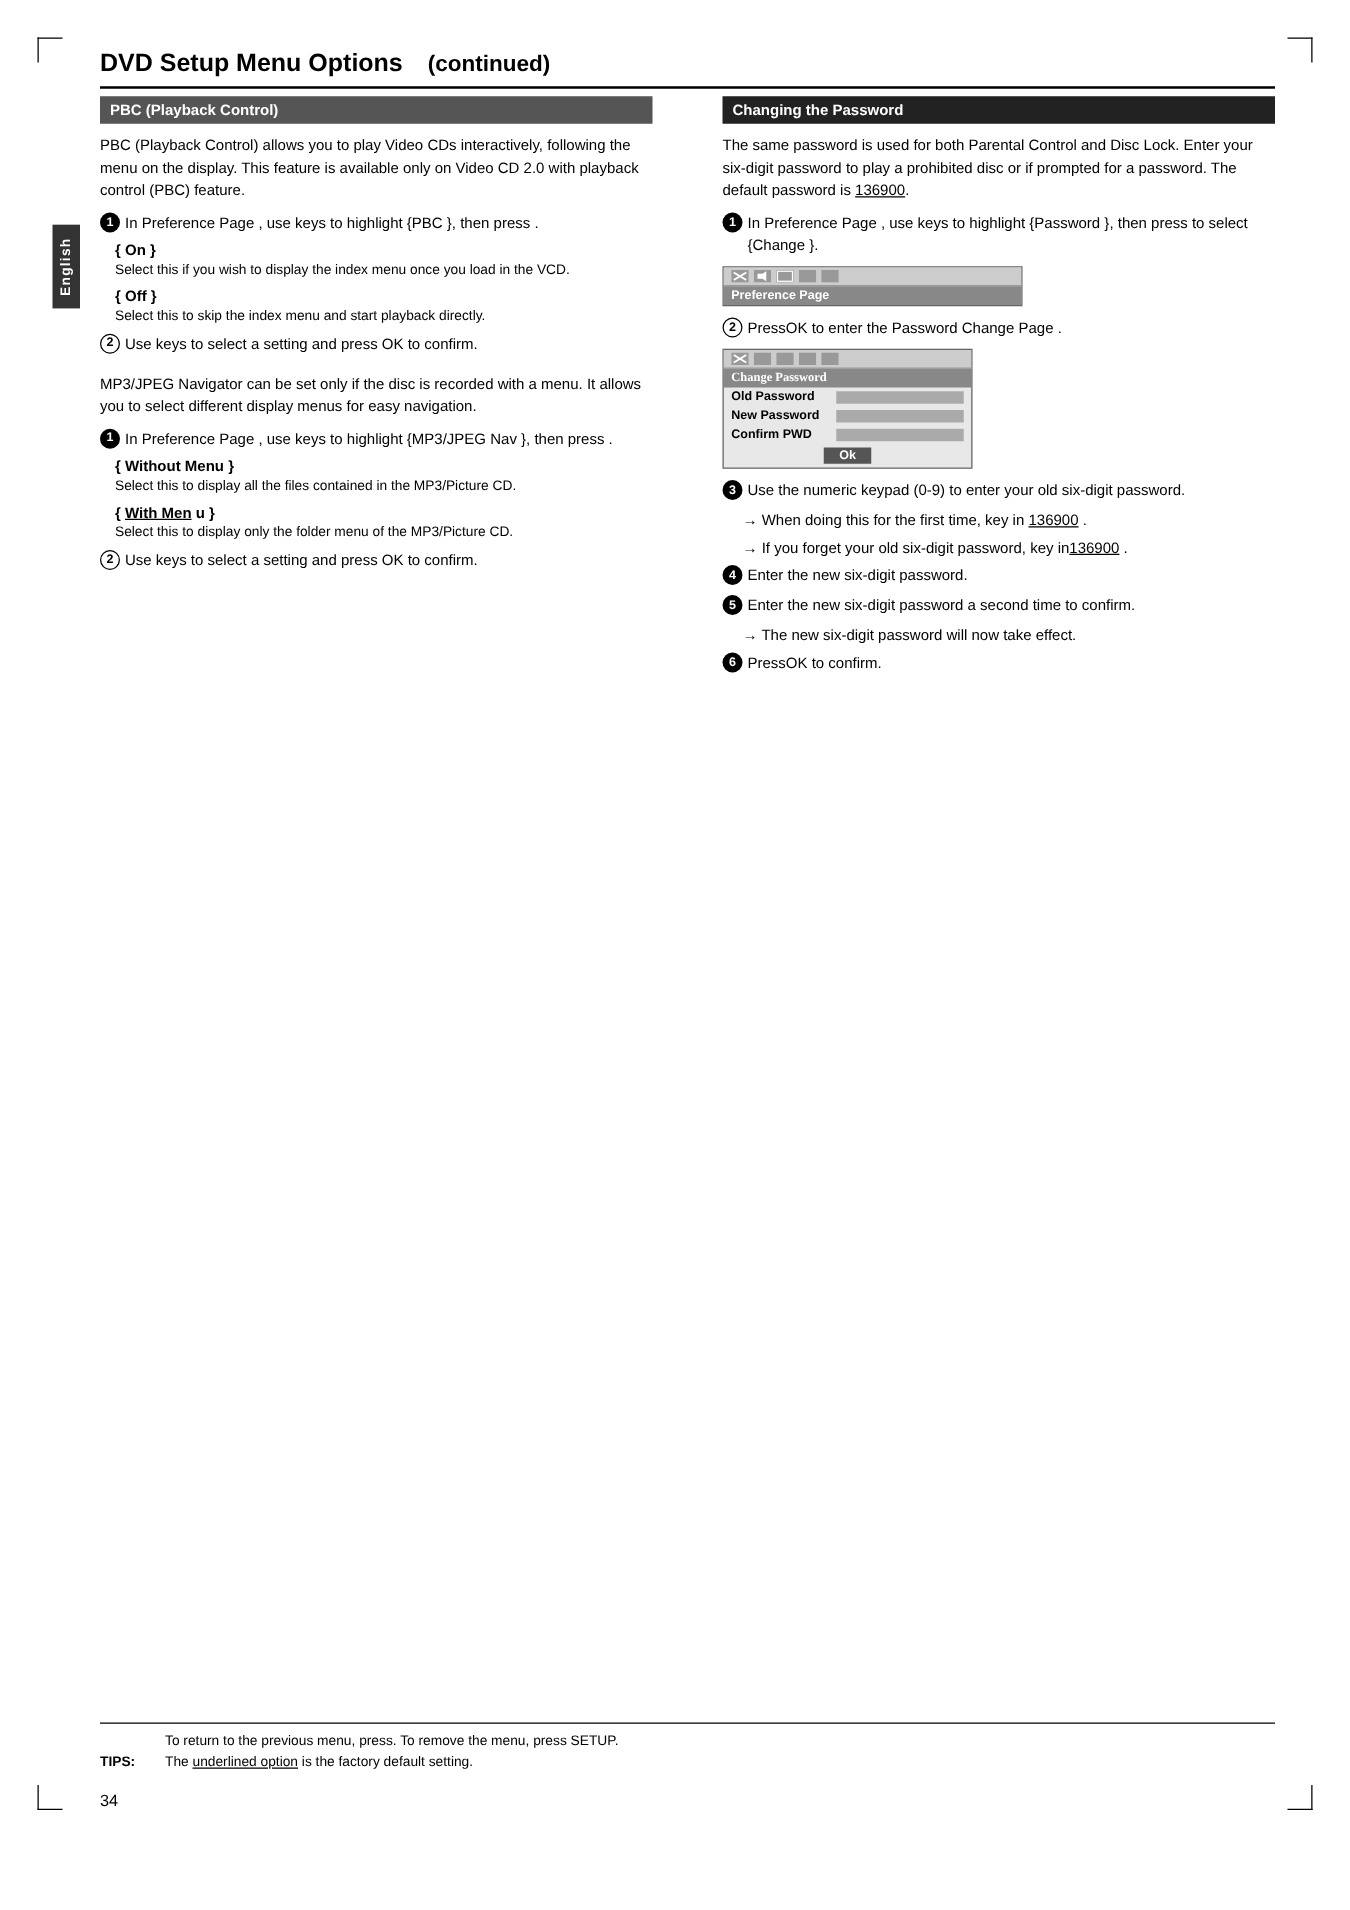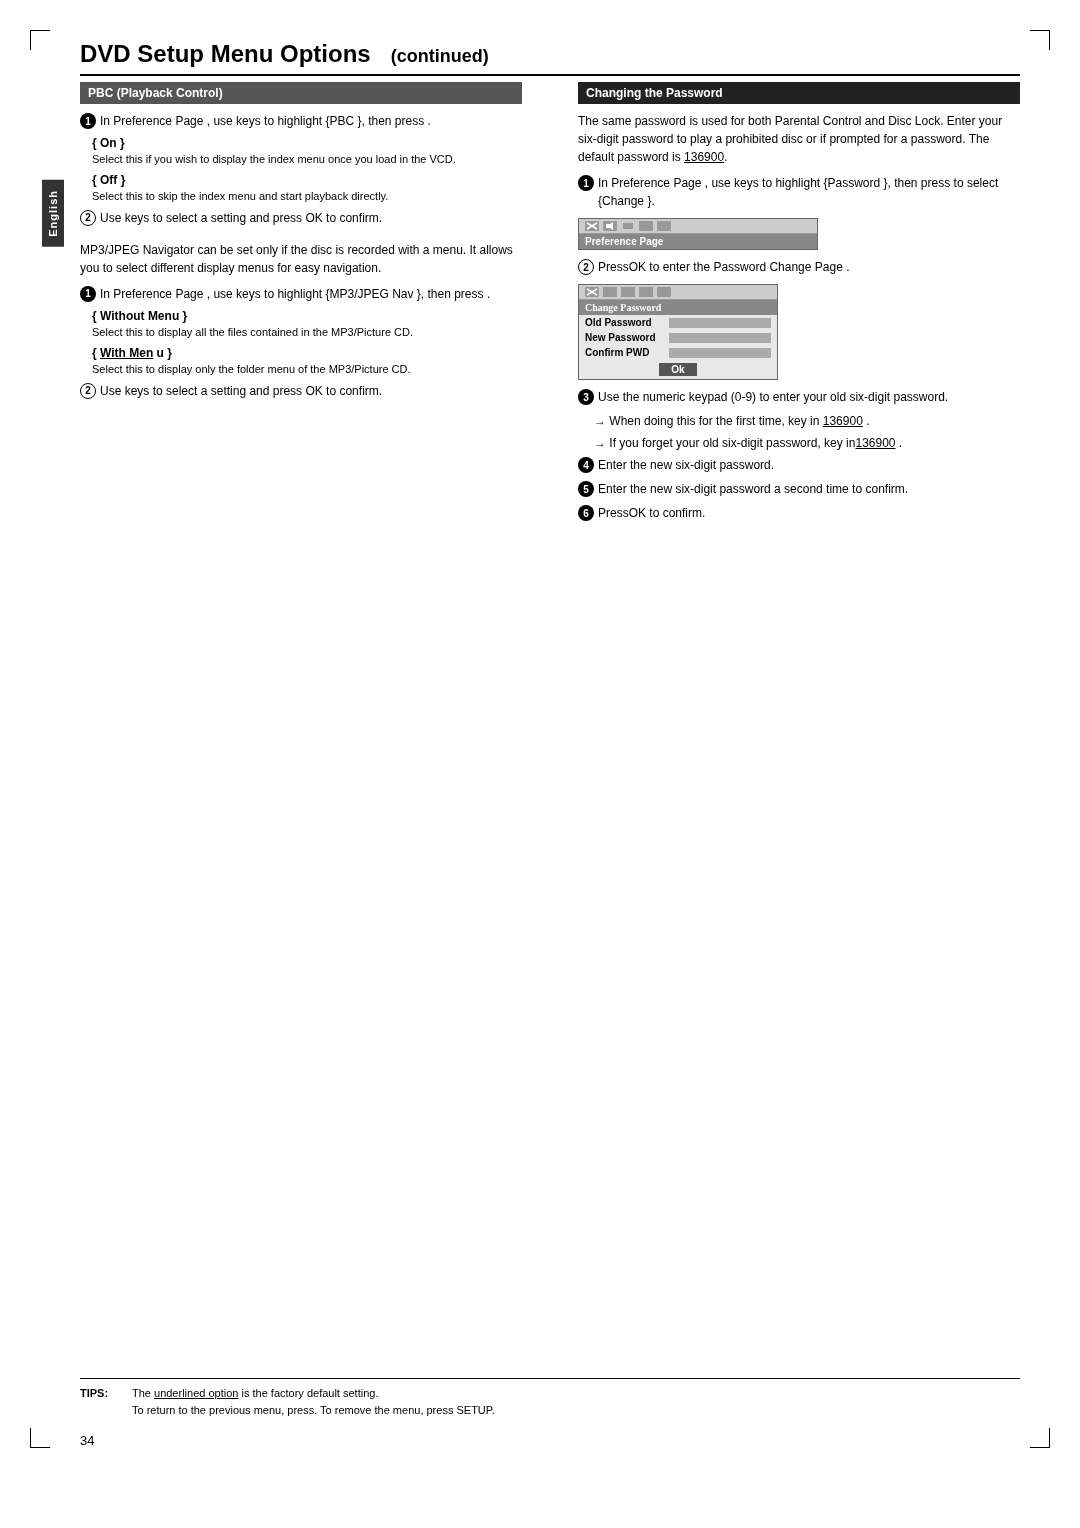--- a/index.html
+++ b/index.html
@@ -51,21 +51,21 @@
     
     .main-title {
       display: flex;
       align-items: baseline;
       gap: 20px;
       margin-bottom: 6px;
       border-bottom: 2px solid #000;
       padding-bottom: 6px;
     }
     .main-title h1 {
-      font-size: 24px;
+      font-size: 20px;
       font-weight: bold;
     }
     .main-title .continued {
       font-size: 18px;
       font-weight: bold;
     }
 
     
     .content-columns {
       display: flex;
@@ -296,20 +296,21 @@
     <h1>DVD Setup Menu Options</h1>
     <span class="continued">(continued)</span>
   </div>
 
   <div class="content-columns">
 
     <div class="col-left">
 
       <div class="subsection">
         <div class="section-header">PBC (Playback Control)</div>
+        <p class="body-text">PBC (Playback Control) allows you to play Video CDs interactively, following the menu on the display. This feature is available only on Video CD 2.0 with playback control (PBC) feature.</p>
 
         <div class="step">
           <span class="step-circle">1</span>
           <span>In  Preference Page , use  keys to highlight {PBC }, then press  .</span>
         </div>
 
         <div class="option-item">{ On }</div>
         <div class="option-desc">Select this if you wish to display the index menu once you load in the VCD.</div>
 
         <div class="option-item">{ Off }</div>
@@ -433,36 +434,37 @@
 
         <div class="step">
           <span class="step-circle">4</span>
           <span>Enter the new six-digit password.</span>
         </div>
 
         <div class="step">
           <span class="step-circle">5</span>
           <span>Enter the new six-digit password a second time to confirm.</span>
         </div>
+        <div class="arrow-item">The new six-digit password will now take effect.</div>
 
         <div class="step">
           <span class="step-circle">6</span>
           <span>PressOK  to confirm.</span>
         </div>
 
       </div>
     </div>
   </div>
 
   <div class="tips-section">
+    <div class="tips-row">
+      <span class="tips-label"></span>
+      <span>To return to the previous menu, press.  To remove the menu, press SETUP.</span>
+    </div>
     <div class="tips-row">
       <span class="tips-label">TIPS:</span>
       <span>The <span class="underline">underlined option</span> is the factory default setting.</span>
     </div>
-    <div class="tips-row">
-      <span class="tips-label"></span>
-      <span>To return to the previous menu, press.  To remove the menu, press SETUP.</span>
-    </div>
   </div>
 
   <div class="page-number">34</div>
 
 </div>
 
 </body></html>

